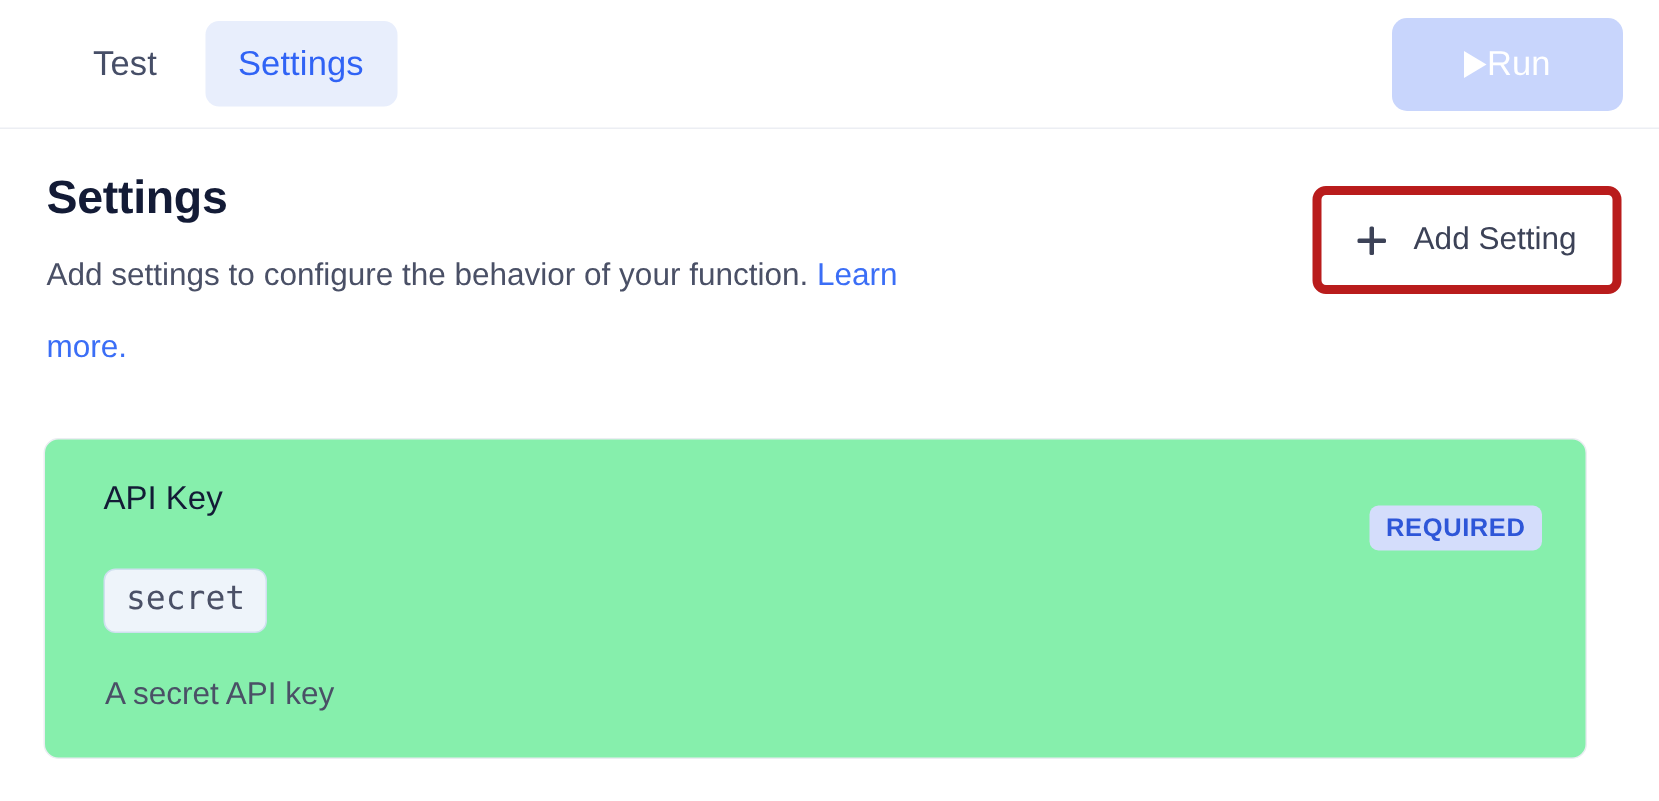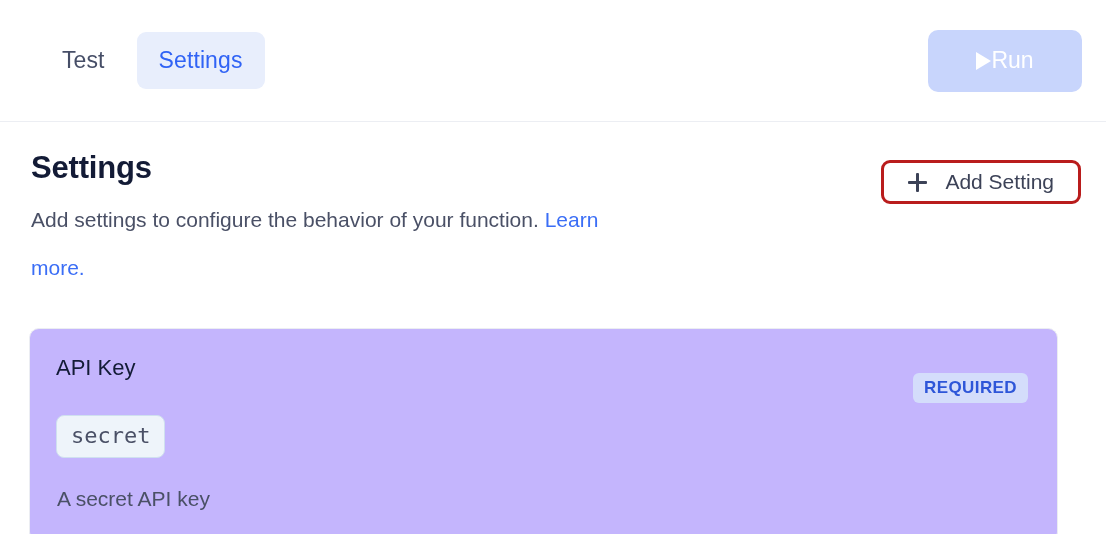--- a/index.html
+++ b/index.html
@@ -12,21 +12,21 @@
     height: 534px;
     background: #ffffff;
     font-family: "Liberation Sans", sans-serif;
     color: #3c4257;
     overflow: hidden;
   }
 
   
   .tabbar {
     position: relative;
-    height: 122px;
+    height: 86px;
     border-bottom: 1px solid #eceef3;
     display: flex;
     align-items: center;
     padding: 0 24px 0 40px;
   }
   .tabs {
     display: flex;
     align-items: center;
     gap: 10px;
     flex: 1 1 auto;
@@ -106,23 +106,23 @@
   .page-desc a {
     color: #3b6ef6;
     text-decoration: none;
   }
 
   .add-setting-button {
     display: flex;
     align-items: center;
     justify-content: center;
     gap: 18px;
-    height: 44px;
+    height: 72px;
     padding: 0 24px;
-    border: 3px solid #b91c1c;
+    border: 6px solid #b91c1c;
     border-radius: 9px;
     background: #ffffff;
     cursor: pointer;
     margin-top: 10px;
     margin-right: 1px;
   }
   .plus-icon {
     position: relative;
     width: 19px;
     height: 19px;
@@ -147,22 +147,22 @@
     font-family: "Liberation Sans", sans-serif;
     white-space: nowrap;
   }
 
   
   .setting-card {
     margin-top: 36px;
     margin-right: 24px;
     border: 1px solid #ebedf2;
     border-radius: 10px;
-    background: #c4b5fd;
-    padding: 26px 31px 30px 26px;
+    background: #86efac;
+    padding: 26px 31px 30px 39px;
     position: relative;
     min-height: 196px;
   }
   .card-top {
     display: flex;
     align-items: flex-start;
     justify-content: space-between;
   }
   .setting-name {
     font-size: 22px;

